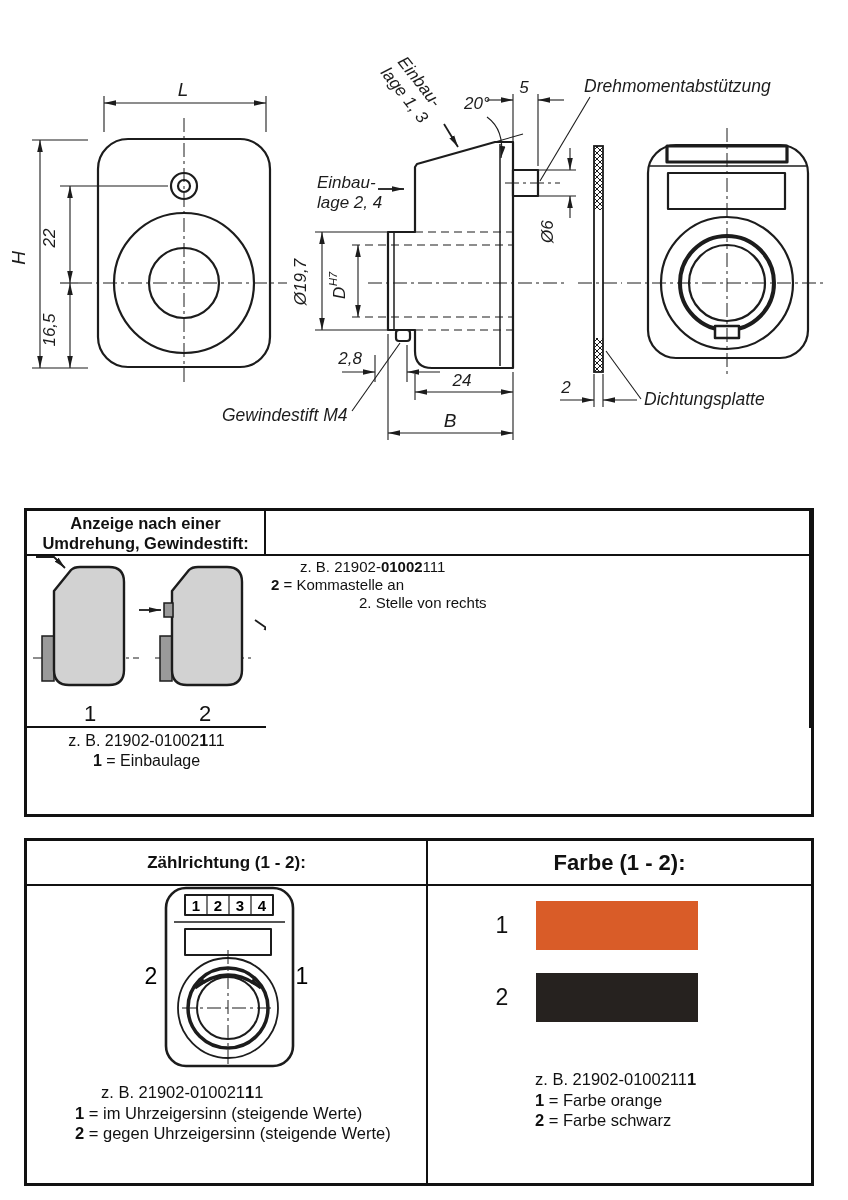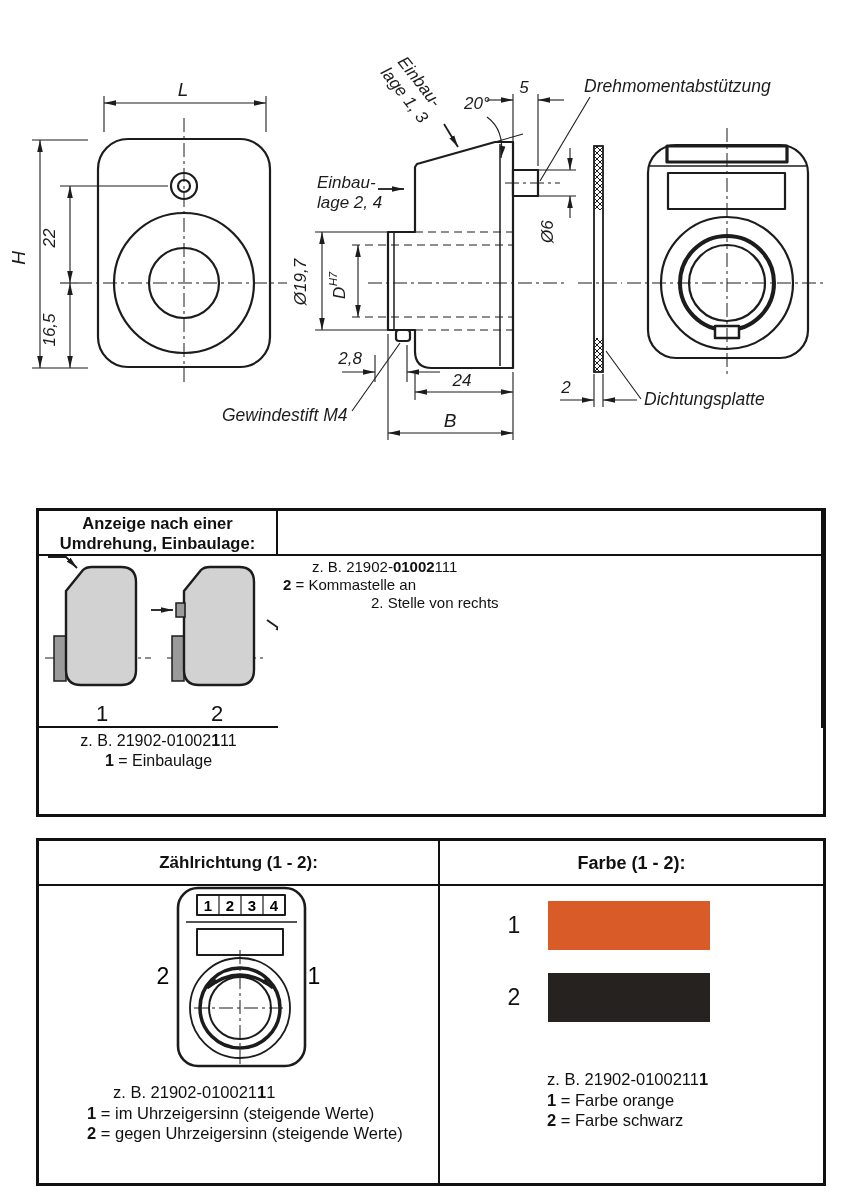--- a/index.html
+++ b/index.html
@@ -13,21 +13,21 @@
   .cl{fill:none;stroke:var(--line,#1c1c1c);stroke-width:1;stroke-dasharray:14 4 3 4;}
   .hid{fill:none;stroke:var(--line,#1c1c1c);stroke-width:1.2;stroke-dasharray:8 5;}
   .lbl{font-style:italic;font-size:17px;fill:var(--line,#1c1c1c);}
   .lblb{font-style:italic;font-size:19px;fill:var(--line,#1c1c1c);}
   .lbls{font-style:italic;font-size:11px;fill:var(--line,#1c1c1c);}
   .fig{fill:var(--gray-fill,#d2d2d2);stroke:var(--line,#1c1c1c);stroke-width:2.4;stroke-linejoin:round;}
   .tab{fill:var(--tab-gray,#9a9a9a);stroke:var(--line,#1c1c1c);stroke-width:1.5;}
   .arrow{fill:none;stroke:var(--line,#1c1c1c);stroke-width:1.8;}
   .num{font-size:22px;fill:#111;}
 
-  .tbl{position:absolute;left:36px;border:3px solid #111;display:grid;background:#fff;}
+  .tbl{position:absolute;left:24px;border:3px solid #111;display:grid;background:#fff;}
   .t1{top:508px;width:784px;height:303px;grid-template-columns:239px 1fr;grid-template-rows:45px 172px 1fr;}
   .t2{top:838px;width:784px;height:342px;grid-template-columns:401px 1fr;grid-template-rows:45px 1fr;}
   .cell{position:relative;background:#fff;}
   .br{border-right:2.5px solid #111;}
   .bb{border-bottom:2.5px solid #111;}
   .hdr{display:flex;align-items:center;justify-content:center;text-align:center;
        font-weight:bold;font-size:16.5px;line-height:20px;}
 
   .zb{font-size:15px;line-height:18px;padding-top:2px;}
   .zb2{font-size:16.5px;line-height:20.5px;}
@@ -220,21 +220,21 @@
       <rect x="715" y="326" width="24" height="12" class="ol" style="stroke-width:2.5"></rect>
       <line x1="727" y1="128" x2="727" y2="377" class="cl"></line>
       <line x1="627" y1="283" x2="827" y2="283" class="cl"></line>
     </g>
   </svg>
 
   <div class="tbl t1">
     <div class="cell br bb hdr">
       <div>
         <div>Anzeige nach einer</div>
-        <div>Umdrehung, Einbaulage:</div>
+        <div>Umdrehung, Gewindestift:</div>
       </div>
     </div>
 
     <div class="cell br bb">
       <div class="counter">
         <div class="digits">
           <div class="digit">0</div>
           <div class="digit">0</div>
           <div class="digit">1</div>
           <div class="digit">0</div>
@@ -293,21 +293,21 @@
     <div class="cell zb ctr" style="font-size:16px;line-height:20px;padding-top:3px">
       <div><span>z. B. 21902-01002</span><span class="b">1</span><span>11</span></div>
       <div><span class="b">1</span><span> = Einbaulage</span></div>
     </div>
   </div>
 
   <div class="tbl t2">
     <div class="cell br bb hdr" style="font-size:17px">
       <div>Zählrichtung (1 - 2):</div>
     </div>
-    <div class="cell bb hdr" style="font-size:18px">
+    <div class="cell bb hdr" style="font-size:22px">
       <div>Farbe (1 - 2):</div>
     </div>
 
     <div class="cell br">
       <svg width="401" height="192" viewBox="39 886 401 192" style="position:absolute;left:0;top:0">
         <g>
           <rect x="178" y="888" width="127" height="178" rx="20" class="ol" style="stroke-width:2.6"></rect>
           <rect x="197" y="895" width="88" height="20" class="ol" style="stroke-width:2"></rect>
           <line x1="219" y1="895" x2="219" y2="915" class="thin" style="stroke-width:1.2"></line>
           <line x1="241" y1="895" x2="241" y2="915" class="thin" style="stroke-width:1.2"></line>

